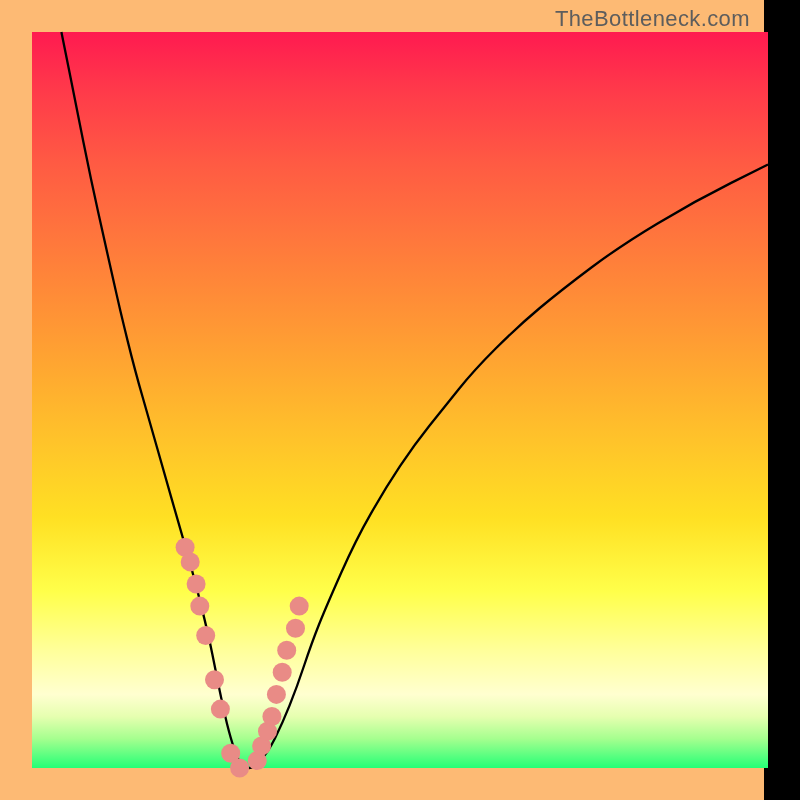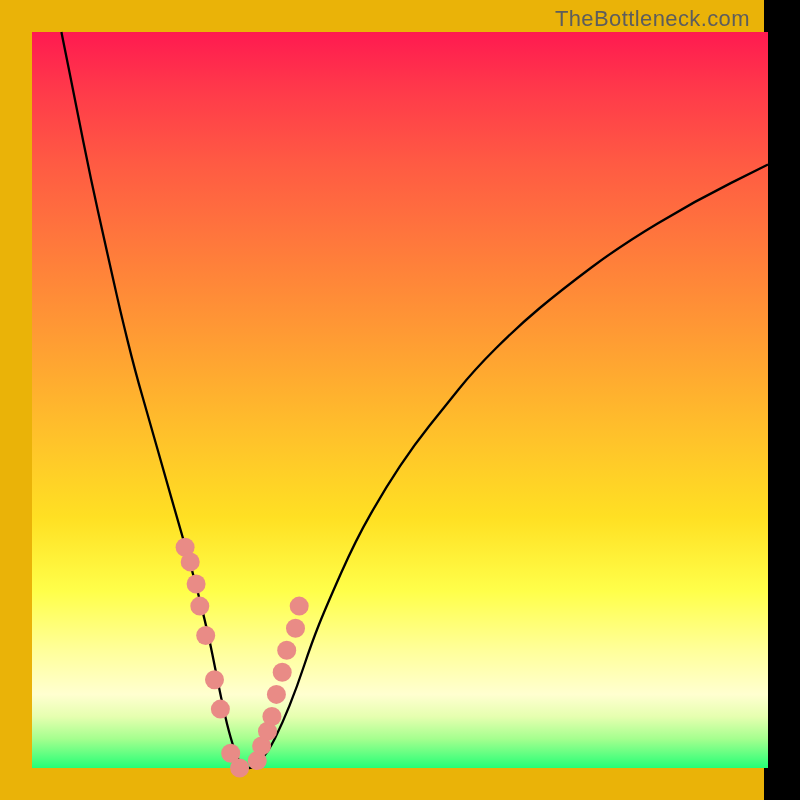--- a/index.html
+++ b/index.html
@@ -10,21 +10,21 @@
     overflow: hidden;
     background: #000;
     font-family: Arial, Helvetica, sans-serif;
   }
   .frame {
     position: absolute;
     left: 0;
     top: 0;
     width: 764px;
     height: 800px;
-    background: #eab308;
+    background: #fdba74;
   }
   .plot-area {
     position: absolute;
     left: 32px;
     top: 32px;
     width: 736px;
     height: 736px;
     
     background:
       linear-gradient(

